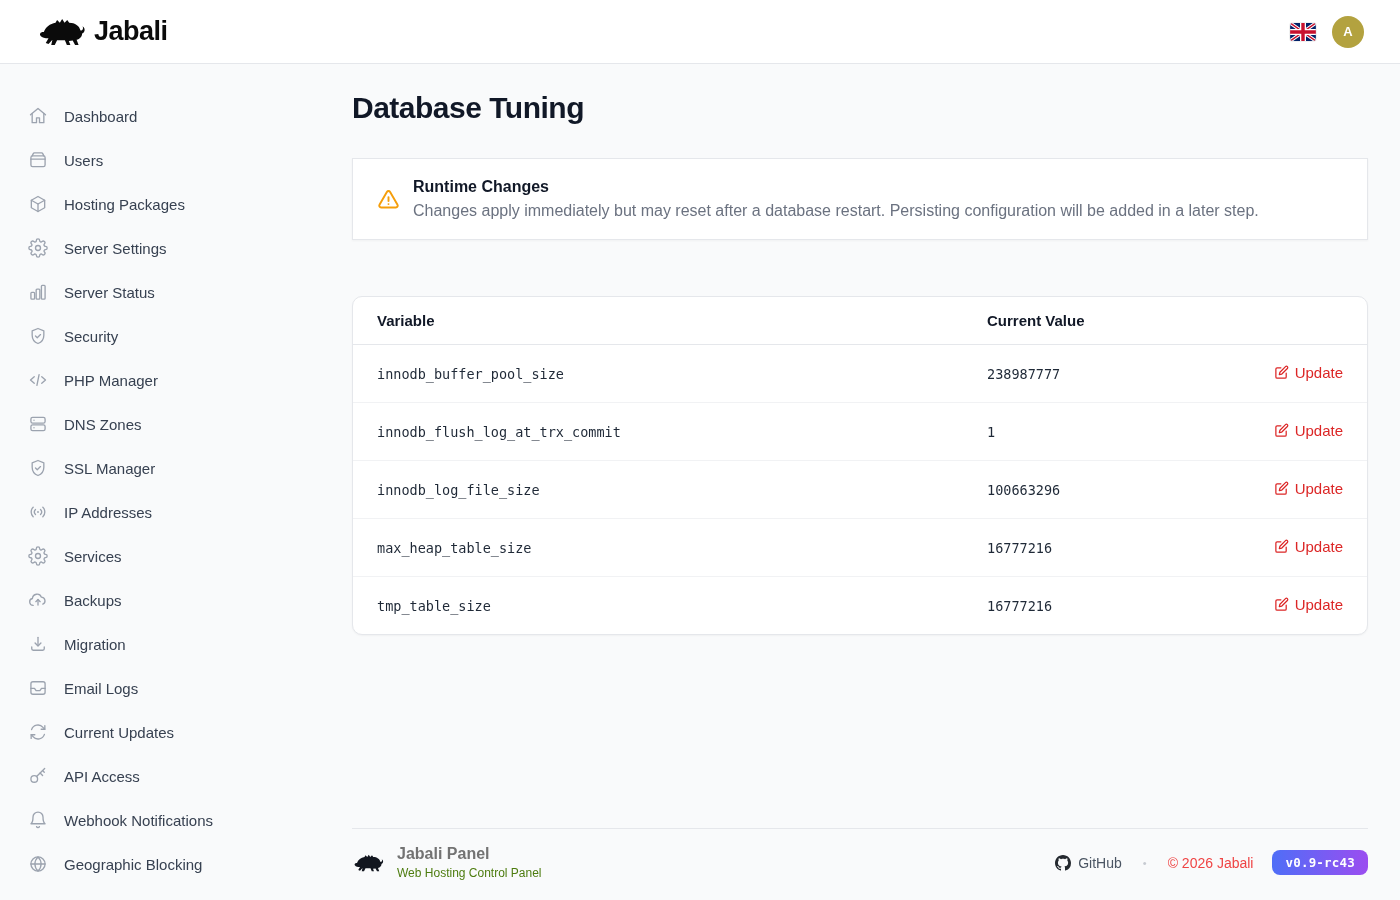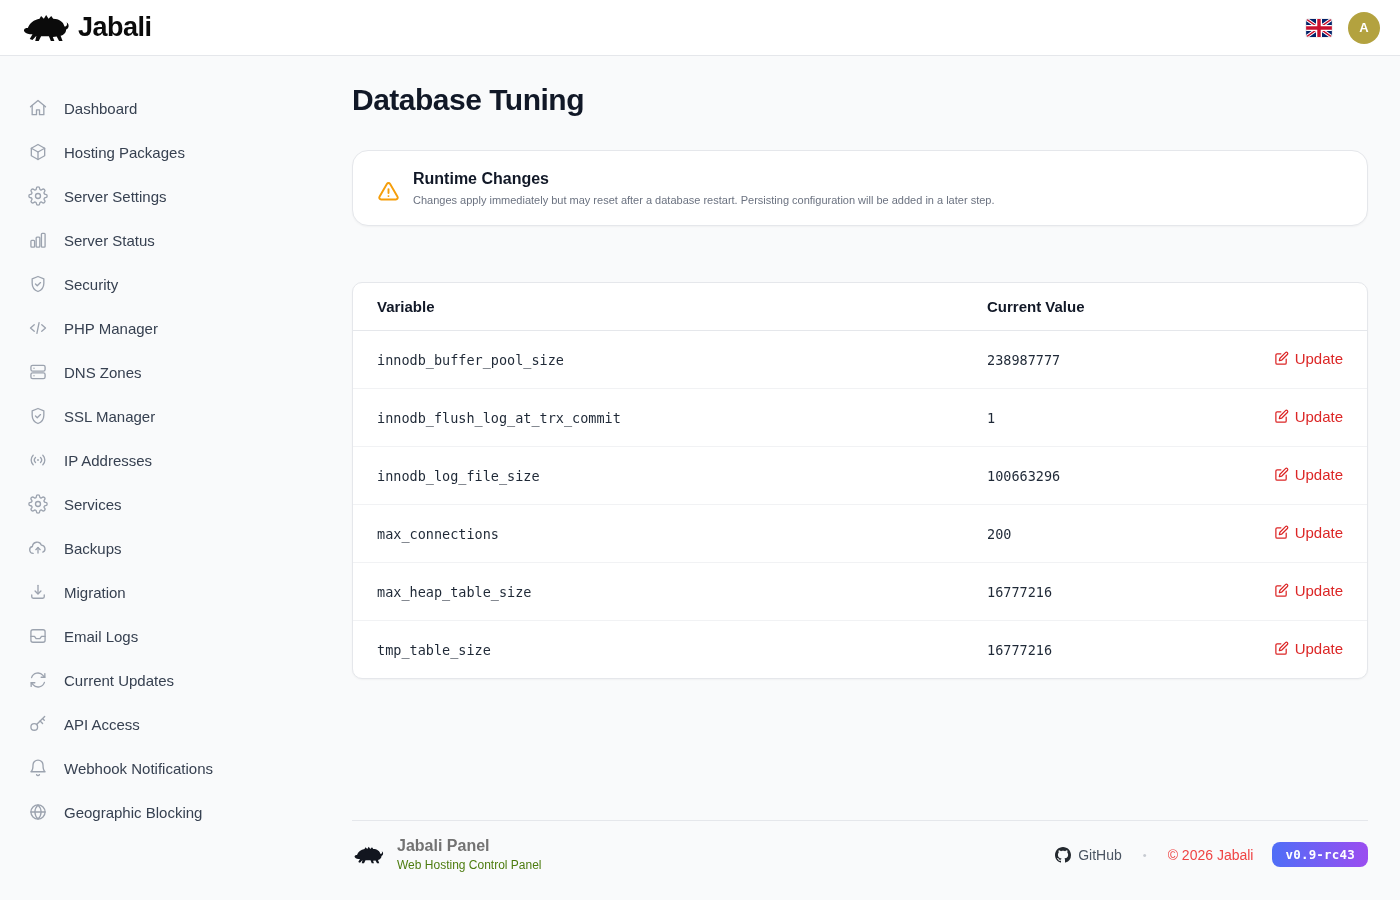--- a/index.html
+++ b/index.html
@@ -1,23 +1,23 @@
 <!DOCTYPE html>
 <html><head>
 <meta charset="utf-8">
 <style>
   * { box-sizing: border-box; }
   html, body { margin: 0; padding: 0; width: 1400px; height: 900px; overflow: hidden; }
   body { font-family: "Liberation Sans", sans-serif; background: #f9fafb; color: #111827; }
 
   
   .topbar {
-    height: 56px; background: #ffffff; border-bottom: 1px solid #e5e7eb;
+    height: 64px; background: #ffffff; border-bottom: 1px solid #e5e7eb;
     display: flex; align-items: center; justify-content: space-between;
-    padding: 0 20px;
+    padding: 0 36px;
   }
   .brand { display: flex; align-items: center; gap: 8px; cursor: pointer; }
   .brand svg { width: 50px; height: 36px; }
   .brand-name { font-size: 27px; font-weight: 800; letter-spacing: -0.5px; color: #0b0b0b; }
   .topbar-right { display: flex; align-items: center; gap: 16px; }
   .flag-btn { width: 26px; height: 18px; border-radius: 3px; overflow: hidden; cursor: pointer; display: block; box-shadow: 0 0 0 1px rgba(0,0,0,.06); }
   .flag-btn svg { display: block; width: 26px; height: 18px; }
   .avatar {
     width: 32px; height: 32px; border-radius: 50%;
     display: flex; align-items: center; justify-content: center;
@@ -32,27 +32,27 @@
     padding: 0 28px; font-size: 15px; color: #374151; cursor: pointer;
   }
   .nav-item .icon { width: 20px; height: 20px; color: #9ca3af; flex: none; display: flex; }
   .nav-item .icon svg { width: 20px; height: 20px; }
 
   .main { flex: 1; display: flex; flex-direction: column; padding: 0 32px; }
   .page-title { margin: 27px 0 0; font-size: 30px; font-weight: 800; letter-spacing: -0.5px; color: #111827; }
 
   
   .warning-card {
-    margin-top: 33px; background: #fff; border: 1px solid #e5e7eb; border-radius: 16px;
+    margin-top: 33px; background: #fff; border: 1px solid #e5e7eb; border-radius: 0;
     box-shadow: 0 1px 2px rgba(0,0,0,0.04);
     padding: 19px 24px; display: flex; align-items: flex-start; gap: 13px;
   }
   .warning-card .warn-icon { margin-top: 10px; flex: none; display: flex; }
   .warning-title { font-size: 16px; font-weight: 700; color: #111827; margin-bottom: 6px; }
-  .warning-body { font-size: 11px; color: #6b7280; }
+  .warning-body { font-size: 16px; color: #6b7280; }
 
   
   .table-card {
     margin-top: 56px; background: #fff; border: 1px solid #e5e7eb; border-radius: 10px;
     box-shadow: 0 1px 2px rgba(0,0,0,0.04); overflow: hidden;
   }
   table { width: 100%; border-collapse: collapse; table-layout: fixed; }
   thead th {
     text-align: left; font-size: 15px; font-weight: 700; color: #111827;
     padding: 15px 24px; border-bottom: 1px solid #e5e7eb;
@@ -118,20 +118,30 @@
 
   <nav class="sidebar">
       <div class="nav-item">
         <span class="icon">
           <svg viewBox="0 0 24 24" fill="none" stroke="currentColor" stroke-width="1.6" stroke-linecap="round" stroke-linejoin="round">
             <path d="M3 10.5 12 3l9 7.5"></path>
             <path d="M5 9v11h5.2v-5.8h3.6V20H19V9"></path>
           </svg>
         </span>
         <span>Dashboard</span>
+      </div>
+      <div class="nav-item">
+        <span class="icon">
+          <svg viewBox="0 0 24 24" fill="none" stroke="currentColor" stroke-width="1.6" stroke-linecap="round" stroke-linejoin="round">
+            <rect x="3.5" y="7" width="17" height="13" rx="2"></rect>
+            <path d="M5 7l1.3-2.6A1.5 1.5 0 0 1 7.6 3.5h8.8a1.5 1.5 0 0 1 1.3.9L19 7"></path>
+            <path d="M3.5 11h17"></path>
+          </svg>
+        </span>
+        <span>Users</span>
       </div>
       <div class="nav-item">
         <span class="icon">
           <svg viewBox="0 0 24 24" fill="none" stroke="currentColor" stroke-width="1.6" stroke-linecap="round" stroke-linejoin="round">
             <path d="M12 3l8 4.5v9L12 21l-8-4.5v-9z"></path>
             <path d="M4 7.5l8 4.5 8-4.5"></path>
             <path d="M12 12v9"></path>
           </svg>
         </span>
         <span>Hosting Packages</span>
@@ -349,33 +359,20 @@
                   <span style="display:inline-flex;width:15px;height:15px;">
                     <svg viewBox="0 0 24 24" fill="none" stroke="currentColor" stroke-width="2" stroke-linecap="round" stroke-linejoin="round">
                       <path d="M11 4.5H5a2 2 0 0 0-2 2V19a2 2 0 0 0 2 2h12.5a2 2 0 0 0 2-2v-6"></path>
                       <path d="M18.4 2.6a2.1 2.1 0 0 1 3 3L12.5 14.5 8.5 15.5l1-4z"></path>
                     </svg>
                   </span>
                   <span>Update</span>
                 </a></td>
             </tr>
             <tr>
-              <td>max_connections</td>
-              <td>200</td>
-              <td class="action-cell"><a class="update-link" style="color: rgb(220, 38, 38);">
-                  <span style="display:inline-flex;width:15px;height:15px;">
-                    <svg viewBox="0 0 24 24" fill="none" stroke="currentColor" stroke-width="2" stroke-linecap="round" stroke-linejoin="round">
-                      <path d="M11 4.5H5a2 2 0 0 0-2 2V19a2 2 0 0 0 2 2h12.5a2 2 0 0 0 2-2v-6"></path>
-                      <path d="M18.4 2.6a2.1 2.1 0 0 1 3 3L12.5 14.5 8.5 15.5l1-4z"></path>
-                    </svg>
-                  </span>
-                  <span>Update</span>
-                </a></td>
-            </tr>
-            <tr>
               <td>max_heap_table_size</td>
               <td>16777216</td>
               <td class="action-cell"><a class="update-link" style="color: rgb(220, 38, 38);">
                   <span style="display:inline-flex;width:15px;height:15px;">
                     <svg viewBox="0 0 24 24" fill="none" stroke="currentColor" stroke-width="2" stroke-linecap="round" stroke-linejoin="round">
                       <path d="M11 4.5H5a2 2 0 0 0-2 2V19a2 2 0 0 0 2 2h12.5a2 2 0 0 0 2-2v-6"></path>
                       <path d="M18.4 2.6a2.1 2.1 0 0 1 3 3L12.5 14.5 8.5 15.5l1-4z"></path>
                     </svg>
                   </span>
                   <span>Update</span>

